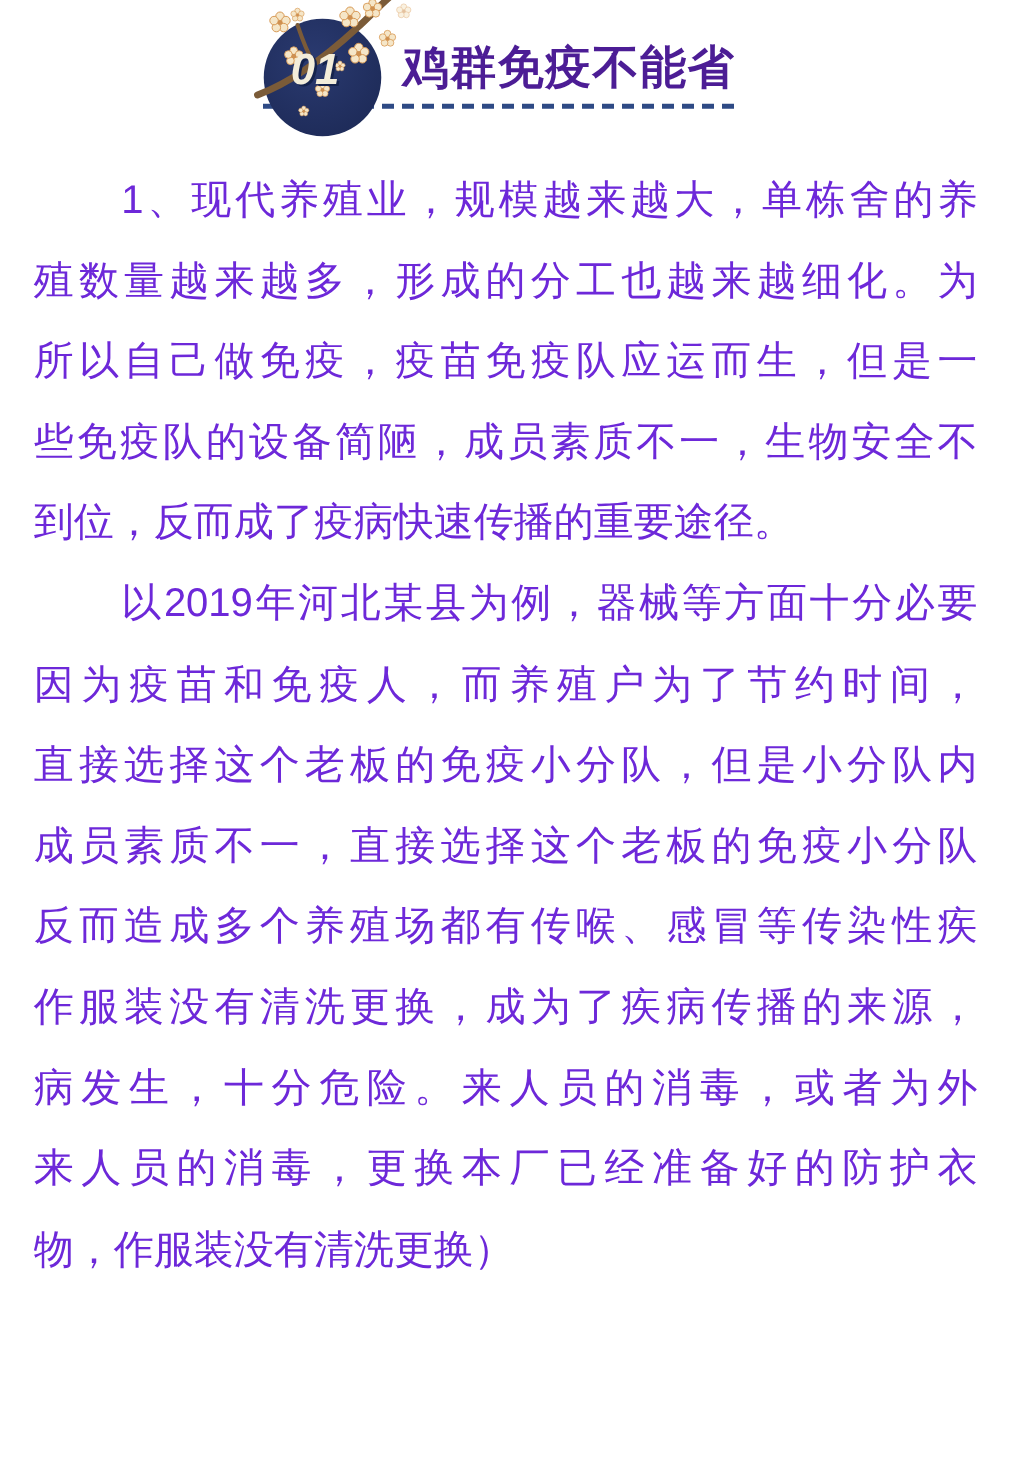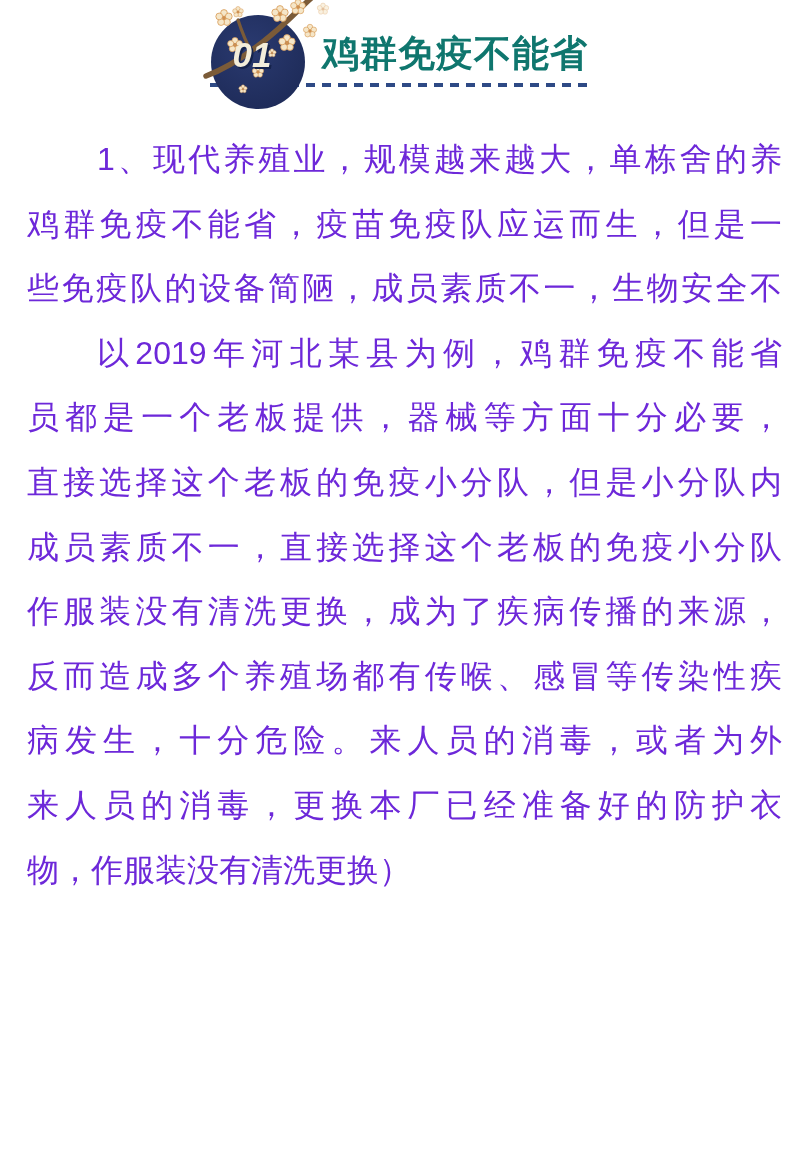--- a/index.html
+++ b/index.html
@@ -31,21 +31,21 @@
     font-size: 35px; font-weight: bold; font-style: italic;
     fill: #f3edda;
   }
   .title {
     position: absolute;
     left: 322px; top: 30px;
     margin: 0;
     font-size: 37px; line-height: 48px;
     font-weight: bold;
     letter-spacing: 1px;
-    color: #0f766e;
+    color: #4c1d95;
     z-index: 3;
     white-space: nowrap;
   }
   
   .article {
     position: absolute;
     left: 27px; top: 127px;
     width: 755px;
     color: #6d28d9;
     font-size: 32px;
@@ -109,29 +109,31 @@
       <text class="badge-num-shadow" x="56" y="79" text-anchor="middle">01</text>
       <text class="badge-num" x="54" y="77" text-anchor="middle">01</text>
     </svg>
 
     <h1 class="title">鸡群免疫不能省</h1>
   </div>
 
   <main class="article">
       <div class="para">
         <div class="line first">1、现代养殖业，规模越来越大，单栋舍的养</div>
-        <div class="line">鸡群免疫不能省，疫苗免疫队应运而生，但是一</div>
+        <div class="line">殖数量越来越多，形成的分工也越来越细化。为</div>
+        <div class="line">所以自己做免疫，疫苗免疫队应运而生，但是一</div>
         <div class="line">些免疫队的设备简陋，成员素质不一，生物安全不</div>
+        <div class="line last">到位，反而成了疫病快速传播的重要途径。</div>
       </div>
       <div class="para">
-        <div class="line first">以2019年河北某县为例，鸡群免疫不能省</div>
-        <div class="line">员都是一个老板提供，器械等方面十分必要，</div>
+        <div class="line first">以2019年河北某县为例，器械等方面十分必要</div>
+        <div class="line">因为疫苗和免疫人，而养殖户为了节约时间，</div>
         <div class="line">直接选择这个老板的免疫小分队，但是小分队内</div>
         <div class="line">成员素质不一，直接选择这个老板的免疫小分队</div>
+        <div class="line">反而造成多个养殖场都有传喉、感冒等传染性疾</div>
         <div class="line">作服装没有清洗更换，成为了疾病传播的来源，</div>
-        <div class="line">反而造成多个养殖场都有传喉、感冒等传染性疾</div>
         <div class="line">病发生，十分危险。来人员的消毒，或者为外</div>
         <div class="line">来人员的消毒，更换本厂已经准备好的防护衣</div>
         <div class="line last">物，作服装没有清洗更换）</div>
       </div>
     </main>
 
 </div>
 
 </body></html>

